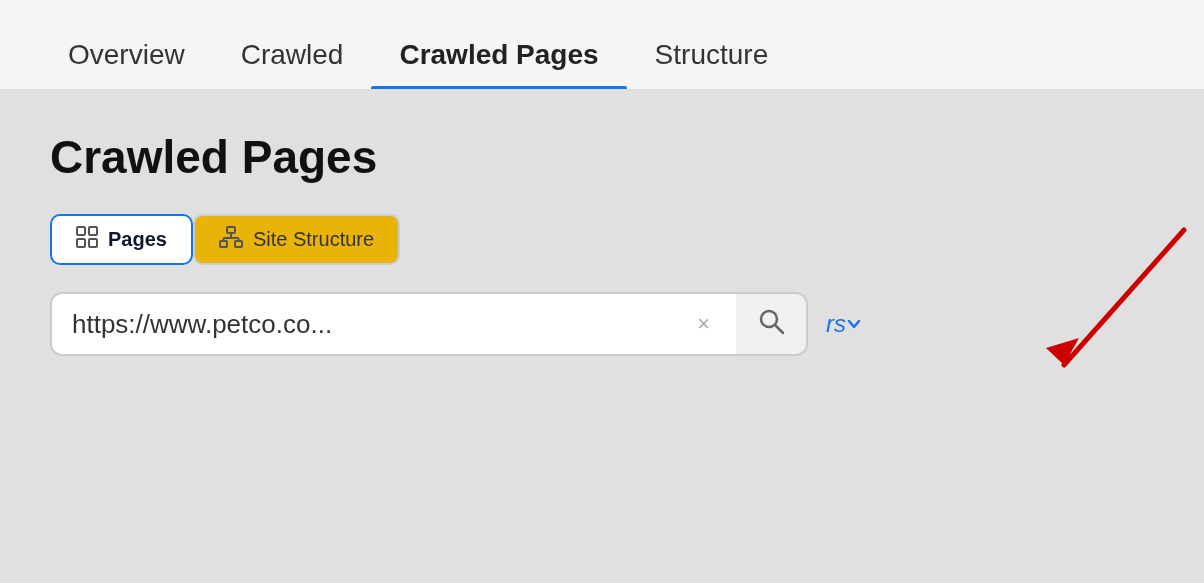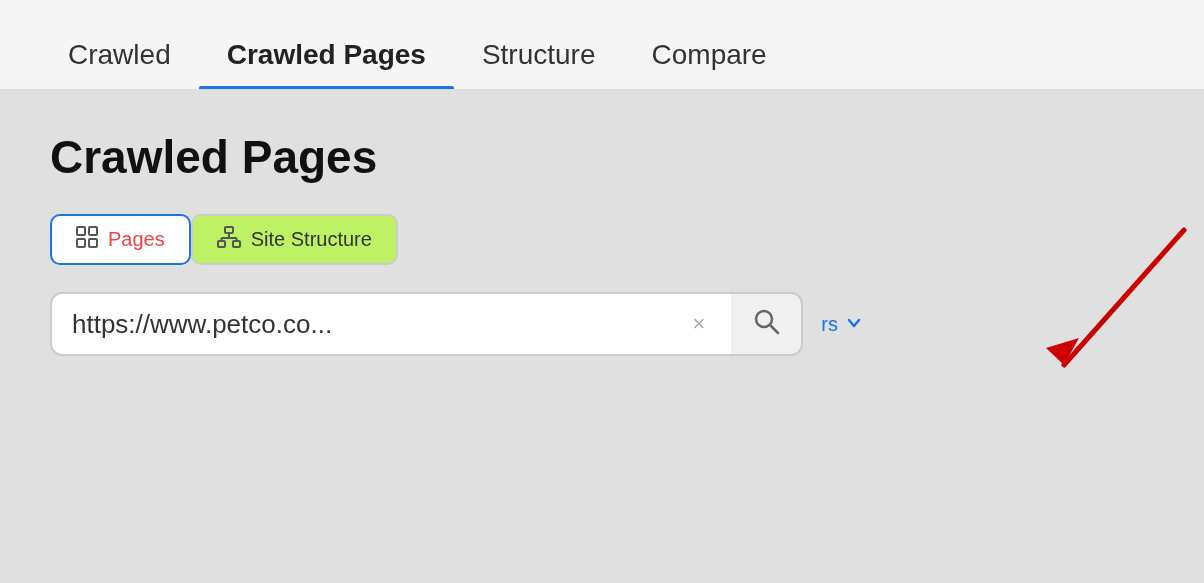--- a/index.html
+++ b/index.html
@@ -85,27 +85,28 @@
       cursor: pointer;
       border: 2px solid #ccc;
       background: #f5f5f5;
       color: #333;
       font-family: inherit;
     }
 
     .toggle-btn.active {
       border-color: #1a73e8;
       background: #fff;
-      color: #ef4444;
+      color: #0f172a;
       border-radius: 10px;
+      font-weight: bold;
     }
 
     .toggle-btn:not(.active) {
       border-color: #ccc;
-      background: #bef264;
+      background: #eab308;
       border-radius: 10px;
     }
 
     .toggle-btn .btn-icon {
       font-size: 20px;
       color: #666;
     }
 
     
     .search-row {
@@ -161,42 +162,43 @@
     }
 
     .search-input-wrapper {
       border-radius: 12px 0 0 12px;
     }
 
     
     .filters-btn-partial {
       display: flex;
       align-items: center;
-      gap: 8px;
+      gap: 0;
       margin-left: 10px;
-      font-size: 20px;
+      font-size: 24px;
       color: #1a73e8;
       cursor: pointer;
       padding: 12px 8px;
+      font-style: italic;
     }
 
     .arrow-svg {
       position: absolute;
       right: 20px;
       top: 80px;
     }
   </style>
 </head>
 <body>
 
 <div class="nav-bar">
+  <div class="nav-tab">Overview</div>
   <div class="nav-tab">Crawled</div>
   <div class="nav-tab active">Crawled Pages</div>
   <div class="nav-tab">Structure</div>
-  <div class="nav-tab">Compare</div>
 </div>
 
 <div class="main-content">
 
   <h1 class="page-title">Crawled Pages</h1>
 
   <div class="toggle-row">
     <button class="toggle-btn active">
       <span class="btn-icon">
         

